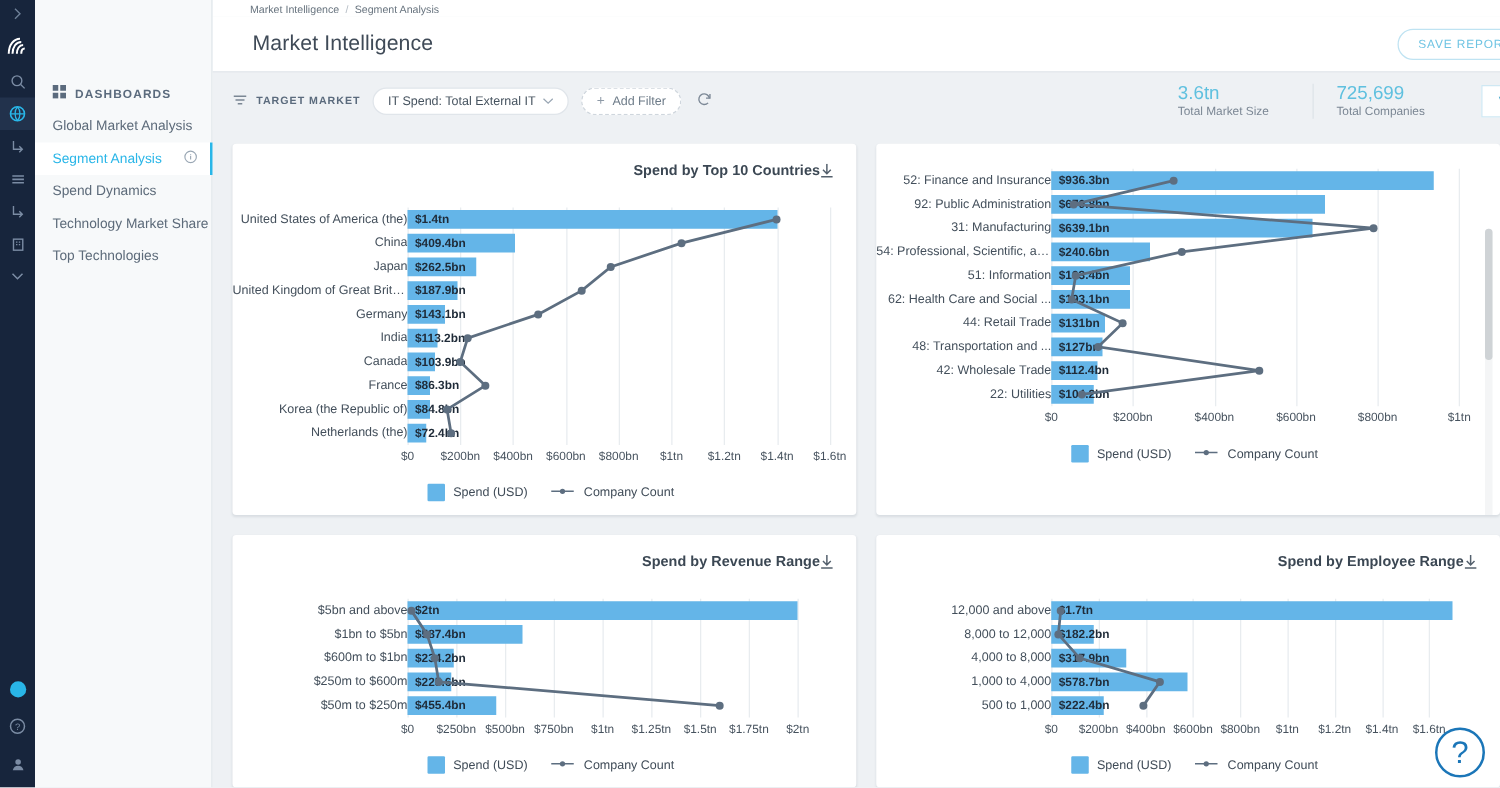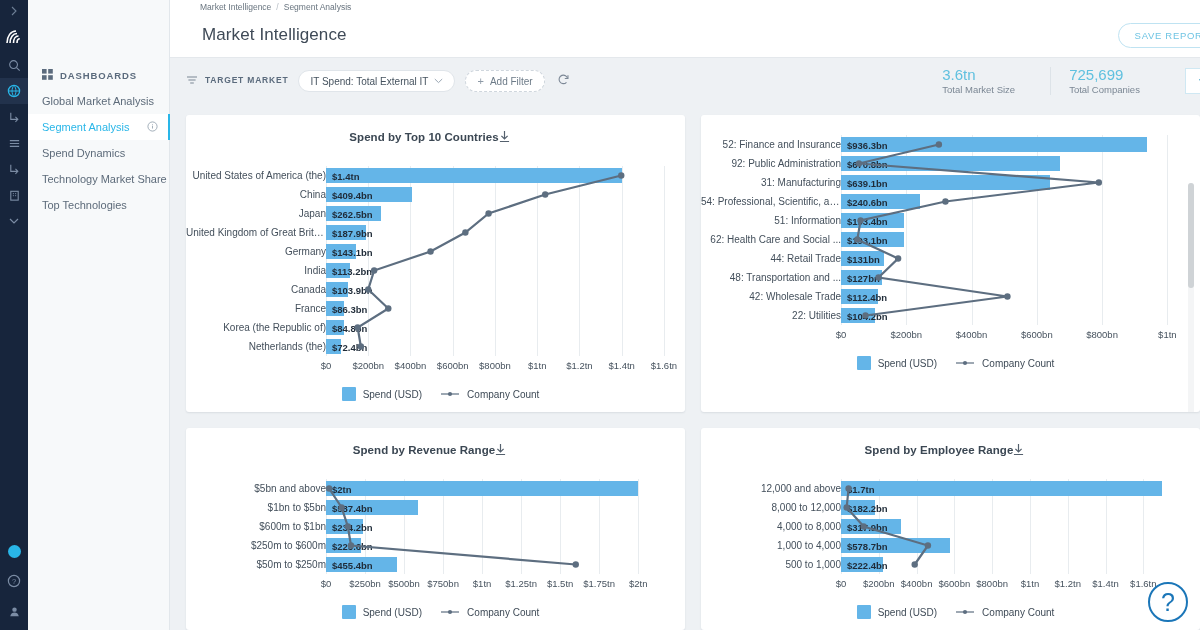--- a/index.html
+++ b/index.html
@@ -104,21 +104,21 @@
 
   
   .grid {
     flex:1; display:grid; grid-template-columns:1fr 1fr; gap:16px;
     padding:11px 0 0 16px; overflow:hidden;
   }
   .card {
     background:#fff; border-radius:3px; box-shadow:0 1px 2px rgba(30,45,70,.10);
     position:relative; overflow:hidden; min-width:0;
   }
-  .card-head { display:flex; align-items:flex-start; justify-content:center;
+  .card-head { display:flex; align-items:flex-start; justify-content:flex-end;
     padding:16px 18px 0 6px; }
   .card-title { font-size:11.5px; font-weight:700; color:#3b4753; letter-spacing:.05px; }
   .dl { color:#54606d; }
 
   
   .chart { position:relative; padding:20px 0 0 0; }
   .rows { position:relative; }
   .row { display:flex; align-items:center; height:19px; position:relative; }
   .row .cat {
     width:140px; flex:0 0 140px; text-align:right; padding-right:0;

